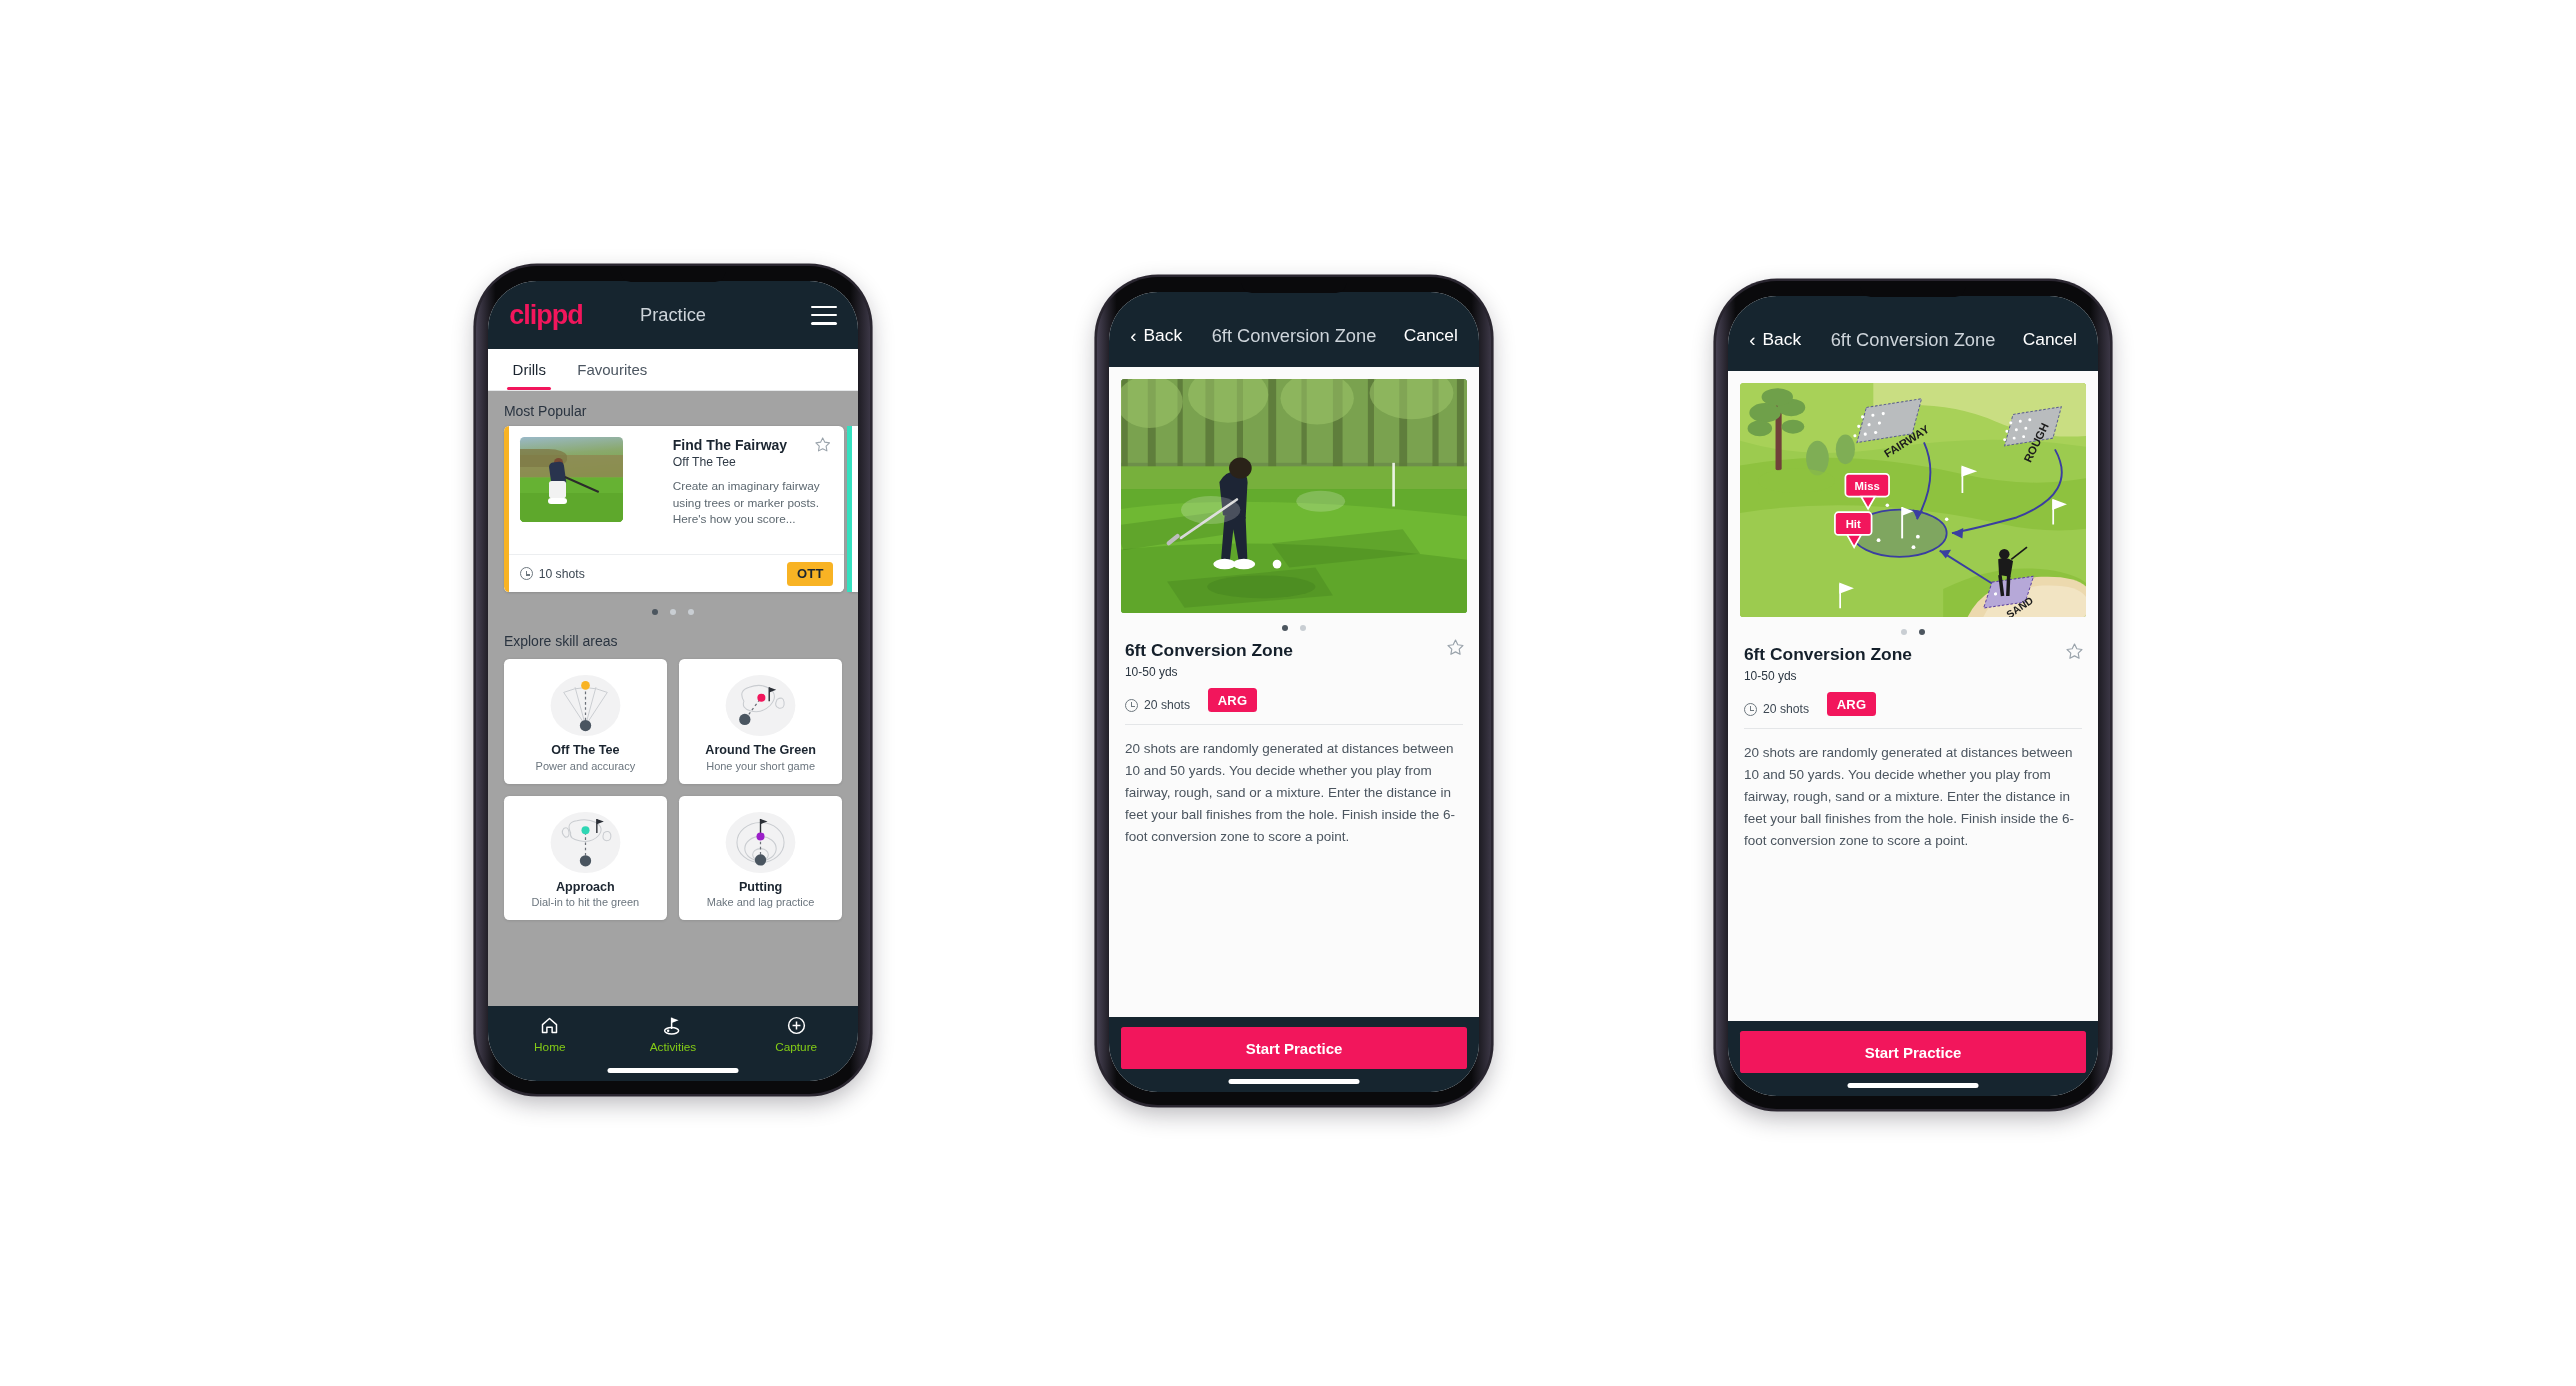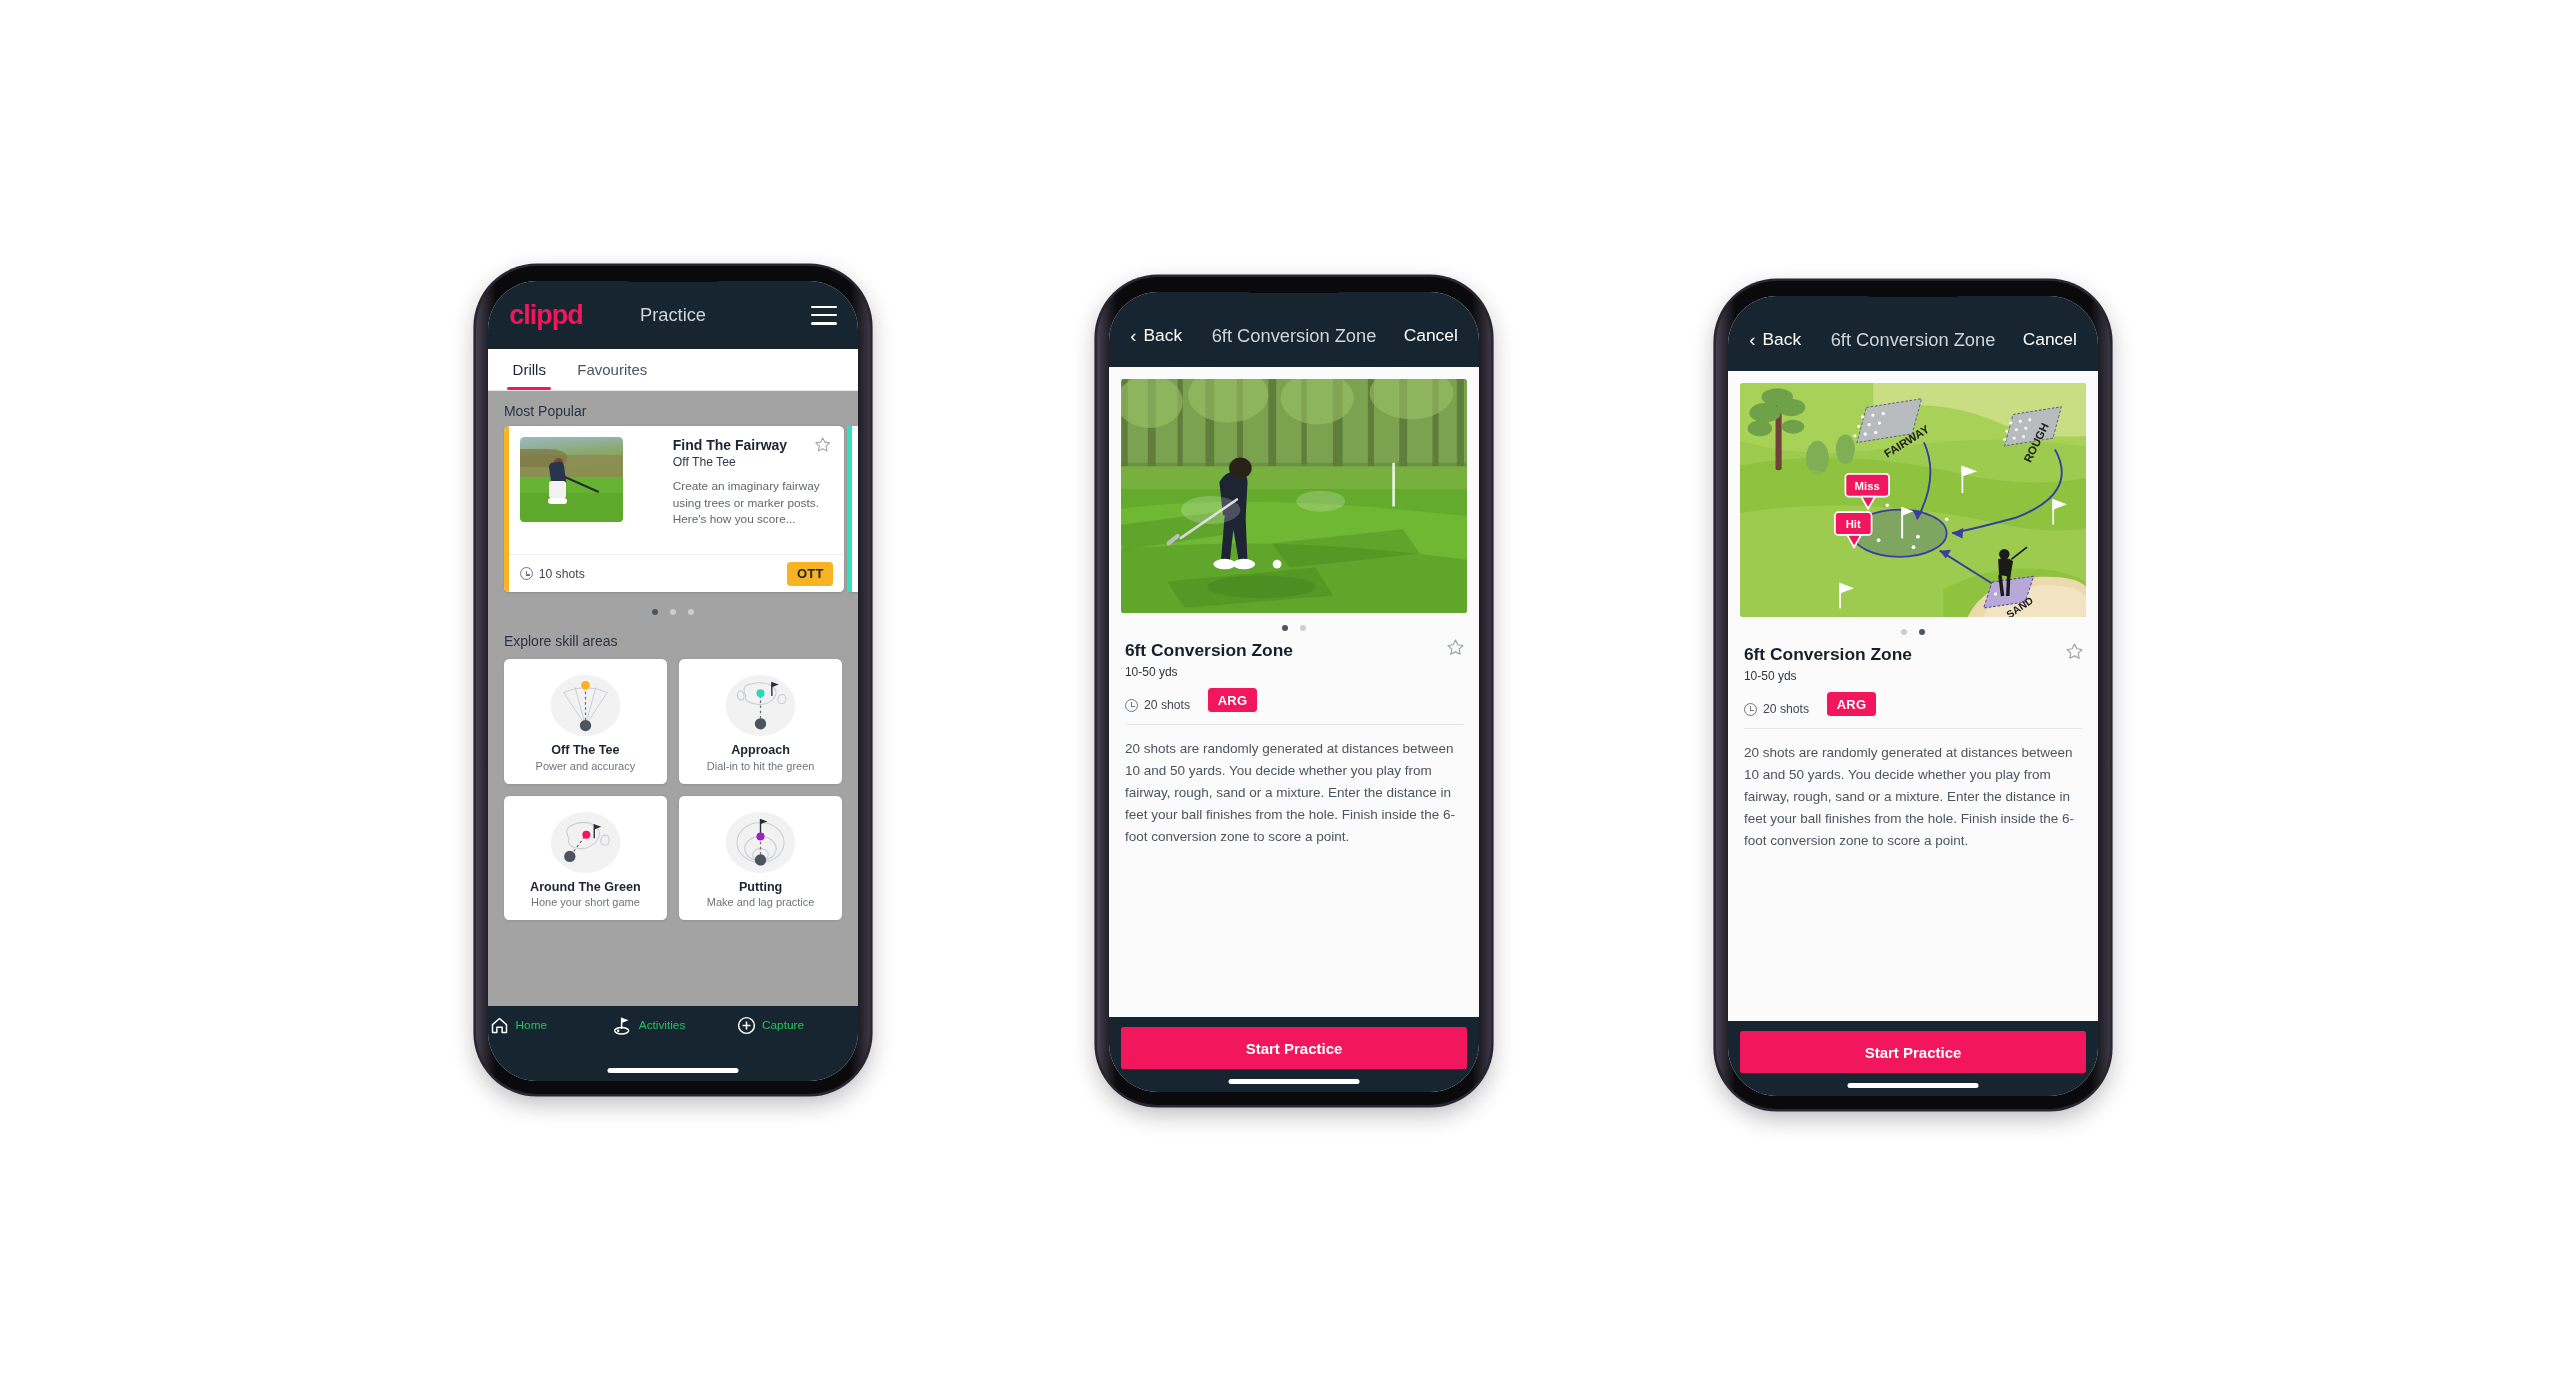--- a/index.html
+++ b/index.html
@@ -131,21 +131,21 @@
   }
   .skill-ico { height: 68px; display:flex; align-items:center; justify-content:center; }
   .skill-name { font-size: 12.6px; font-weight: 700; color:#1b2530; margin-top: 3.5px; }
   .skill-desc { font-size: 11px; color:#6b757e; margin-top: 2.6px; }
 
   
   .botnav {
     background:#16252f; height: 75px; flex: 0 0 75px;
     display:flex; align-items:flex-start; padding-top: 8.7px; position:relative;
   }
-  .botitem { flex:1; display:flex; flex-direction:row; align-items:center; gap:4.4px; color:#22c55e; }
+  .botitem { flex:1; display:flex; flex-direction:column; align-items:center; gap:4.4px; color:#84cc16; }
   .botitem .lbl { font-size: 11.8px; }
   .homebar {
     position:absolute; bottom: 7.8px; left:50%; transform:translateX(-50%);
     width: 131px; height: 5.2px; background:#fff; border-radius: 2.6px;
   }
 
   
   .detail { flex: 1 1 auto; background:#fbfbfb; display:flex; flex-direction:column; overflow:hidden; }
   .hero {
     margin: 12.2px 12.2px 0 12.2px; height: 234px; border-radius: 3.5px; overflow:hidden; position:relative;
@@ -256,49 +256,49 @@
               </svg>
             </div>
             <div class="skill-name">Off The Tee</div>
             <div class="skill-desc">Power and accuracy</div>
           </div>
 
           <div class="skill">
             <div class="skill-ico">
               <svg width="75" height="65" viewBox="0 0 86 74">
                 <ellipse cx="43" cy="37" rx="40" ry="35" fill="#f2f2f3"></ellipse>
+                <path d="M24 32 Q17 20 30 16 Q44 11 54 18 Q64 26 54 37 Q44 47 31 43 Q21 40 24 32 Z" fill="none" stroke="#c9ccd0" stroke-width="1.2"></path>
+                <path d="M62 30 Q69 26 70 33 Q71 41 64 40 Q58 38 62 30 Z" fill="none" stroke="#c9ccd0" stroke-width="1.2"></path>
+                <line x1="53" y1="16" x2="53" y2="32" stroke="#2b2f36" stroke-width="1.6"></line>
+                <path d="M53 16 L61 19 L53 22 Z" fill="#2b2f36"></path>
+                <line x1="26" y1="52" x2="43" y2="29" stroke="#6b7078" stroke-width="1.4" stroke-dasharray="3 3"></line>
+                <circle cx="44" cy="28" r="4.6" fill="#f2165c"></circle>
+                <circle cx="25" cy="53" r="6.5" fill="#4a5560"></circle>
+              </svg>
+            </div>
+            <div class="skill-name">Around The Green</div>
+            <div class="skill-desc">Hone your short game</div>
+          </div>
+
+          <div class="skill">
+            <div class="skill-ico">
+              <svg width="75" height="65" viewBox="0 0 86 74">
+                <ellipse cx="43" cy="37" rx="40" ry="35" fill="#f2f2f3"></ellipse>
                 <path d="M26 26 Q20 14 33 12 Q45 9 55 14 Q65 20 58 29 Q50 38 36 35 Q24 33 26 26 Z" fill="none" stroke="#c9ccd0" stroke-width="1.2"></path>
                 <path d="M20 31 Q14 26 18 21 Q23 18 24 25 Q25 31 20 31 Z" fill="none" stroke="#c9ccd0" stroke-width="1.2"></path>
                 <path d="M64 26 Q70 22 72 28 Q73 35 67 35 Q61 34 64 26 Z" fill="none" stroke="#c9ccd0" stroke-width="1.2"></path>
                 <line x1="56" y1="10" x2="56" y2="26" stroke="#2b2f36" stroke-width="1.6"></line>
                 <path d="M56 10 L64 13 L56 16 Z" fill="#2b2f36"></path>
                 <line x1="43" y1="58" x2="43" y2="24" stroke="#6b7078" stroke-width="1.4" stroke-dasharray="3 3"></line>
                 <circle cx="43" cy="23" r="4.6" fill="#2fd6b4"></circle>
                 <circle cx="43" cy="58" r="6.5" fill="#4a5560"></circle>
               </svg>
             </div>
             <div class="skill-name">Approach</div>
             <div class="skill-desc">Dial-in to hit the green</div>
-          </div>
-
-          <div class="skill">
-            <div class="skill-ico">
-              <svg width="75" height="65" viewBox="0 0 86 74">
-                <ellipse cx="43" cy="37" rx="40" ry="35" fill="#f2f2f3"></ellipse>
-                <path d="M24 32 Q17 20 30 16 Q44 11 54 18 Q64 26 54 37 Q44 47 31 43 Q21 40 24 32 Z" fill="none" stroke="#c9ccd0" stroke-width="1.2"></path>
-                <path d="M62 30 Q69 26 70 33 Q71 41 64 40 Q58 38 62 30 Z" fill="none" stroke="#c9ccd0" stroke-width="1.2"></path>
-                <line x1="53" y1="16" x2="53" y2="32" stroke="#2b2f36" stroke-width="1.6"></line>
-                <path d="M53 16 L61 19 L53 22 Z" fill="#2b2f36"></path>
-                <line x1="26" y1="52" x2="43" y2="29" stroke="#6b7078" stroke-width="1.4" stroke-dasharray="3 3"></line>
-                <circle cx="44" cy="28" r="4.6" fill="#f2165c"></circle>
-                <circle cx="25" cy="53" r="6.5" fill="#4a5560"></circle>
-              </svg>
-            </div>
-            <div class="skill-name">Around The Green</div>
-            <div class="skill-desc">Hone your short game</div>
           </div>
 
           <div class="skill">
             <div class="skill-ico">
               <svg width="75" height="65" viewBox="0 0 86 74">
                 <ellipse cx="43" cy="37" rx="40" ry="35" fill="#f2f2f3"></ellipse>
                 <ellipse cx="43" cy="37" rx="27" ry="23" fill="none" stroke="#c9ccd0" stroke-width="1.2"></ellipse>
                 <ellipse cx="43" cy="44" rx="18" ry="14" fill="none" stroke="#c9ccd0" stroke-width="1.2"></ellipse>
                 <ellipse cx="43" cy="51" rx="9" ry="7" fill="none" stroke="#c9ccd0" stroke-width="1.2"></ellipse>
                 <line x1="43" y1="10" x2="43" y2="30" stroke="#2b2f36" stroke-width="1.6"></line>

